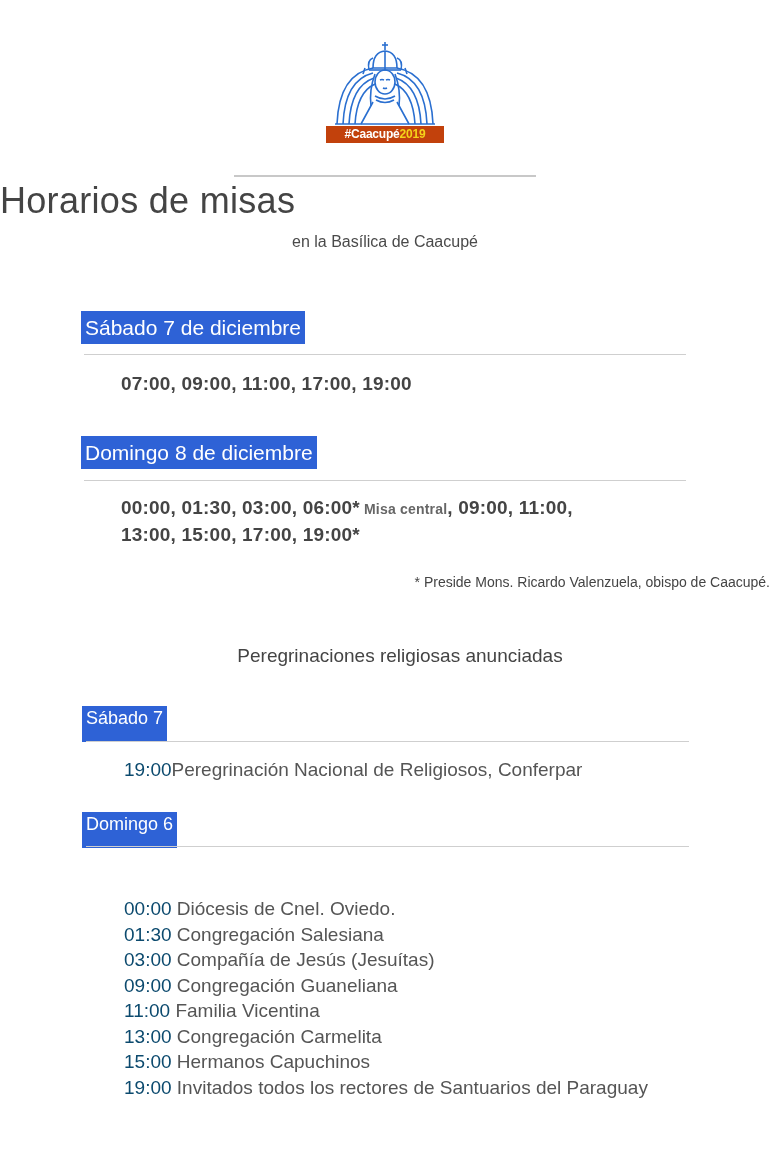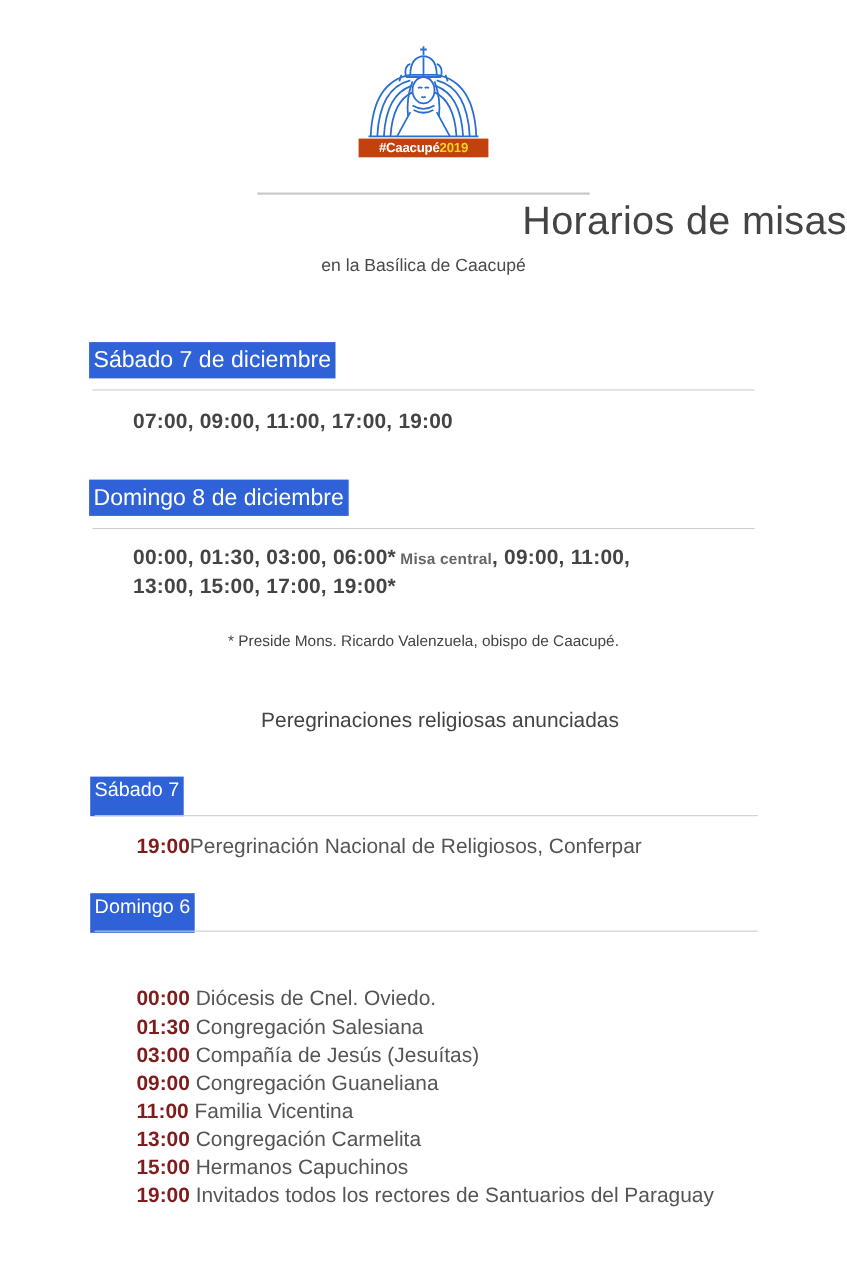--- a/index.html
+++ b/index.html
@@ -5,35 +5,35 @@
     * { box-sizing: border-box; margin: 0; padding: 0; }
     html, body { width: 770px; height: 1163px; background: #ffffff; }
     body { font-family: "Liberation Sans", "DejaVu Sans", sans-serif; color: #444444; position: relative; overflow: hidden; }
 
     .logo { position: absolute; left: 325px; top: 40px; width: 120px; height: 106px; }
     .logo svg { position: absolute; left: 8px; top: 0; }
     .logo-badge { position: absolute; left: 1px; top: 86px; width: 118px; height: 17px; background: #c2410c; color: #ffffff; font-size: 12px; font-weight: bold; line-height: 17px; text-align: center; letter-spacing: -0.2px; }
     .logo-badge .year { color: #f4d41a; }
 
     .top-rule { position: absolute; left: 234px; top: 175px; width: 302px; height: 2px; background: #c8c8c8; }
-    .title { position: absolute; left: 0; width: 770px; top: 180px; text-align: right; font-size: 36px; color: #444444; letter-spacing: 0.3px; }
+    .title { position: absolute; left: 0; width: 770px; top: 180px; text-align: left; font-size: 36px; color: #444444; letter-spacing: 0.3px; }
     .subtitle { position: absolute; left: 0; width: 770px; top: 233px; text-align: center; font-size: 16px; color: #4a4a4a; }
 
     .day-tag { position: absolute; background: #2e62d6; color: #ffffff; padding: 0 4px 16px 4px; white-space: nowrap; }
     .day-tag.lg { font-size: 21px; height: 33px; line-height: 33px; }
     .day-tag.sm { font-size: 18px; height: 36px; line-height: 24px; }
     .rule { position: absolute; height: 1px; background: #cfcfcf; }
 
     .times { position: absolute; font-size: 19px; color: #444444; line-height: 26px; font-weight: bold; letter-spacing: 0.2px; }
     .times .note { font-size: 14px; font-weight: bold; color: #666666; }
-    .footnote { position: absolute; left: 0; width: 770px; top: 574px; text-align: center; font-size: 14px; color: #444444; }
+    .footnote { position: absolute; left: 0; width: 770px; top: 574px; text-align: right; font-size: 14px; color: #444444; }
     .section-title { position: absolute; left: 0; width: 800px; top: 645px; text-align: center; font-size: 19px; color: #444444; }
 
     .pere-list { position: absolute; left: 124px; list-style: none; font-size: 19px; color: #555555; line-height: 25.5px; width: 560px; }
-    .pere-list li .t { font-weight: bold; color: #7f1d1d; }
+    .pere-list li .t { font-weight: normal; color: #0c4a6e; }
   </style>
 </head>
 <body>
 
 <div class="logo">
   <svg width="104" height="86" viewBox="0 0 104 86" fill="none" stroke="#2a6fd0" stroke-width="1.6">
 
     <line x1="52" y1="2" x2="52" y2="10"></line>
     <line x1="49" y1="5" x2="55" y2="5"></line>
     <path d="M40 28 Q40 12 52 11 Q64 12 64 28 Z"></path>

